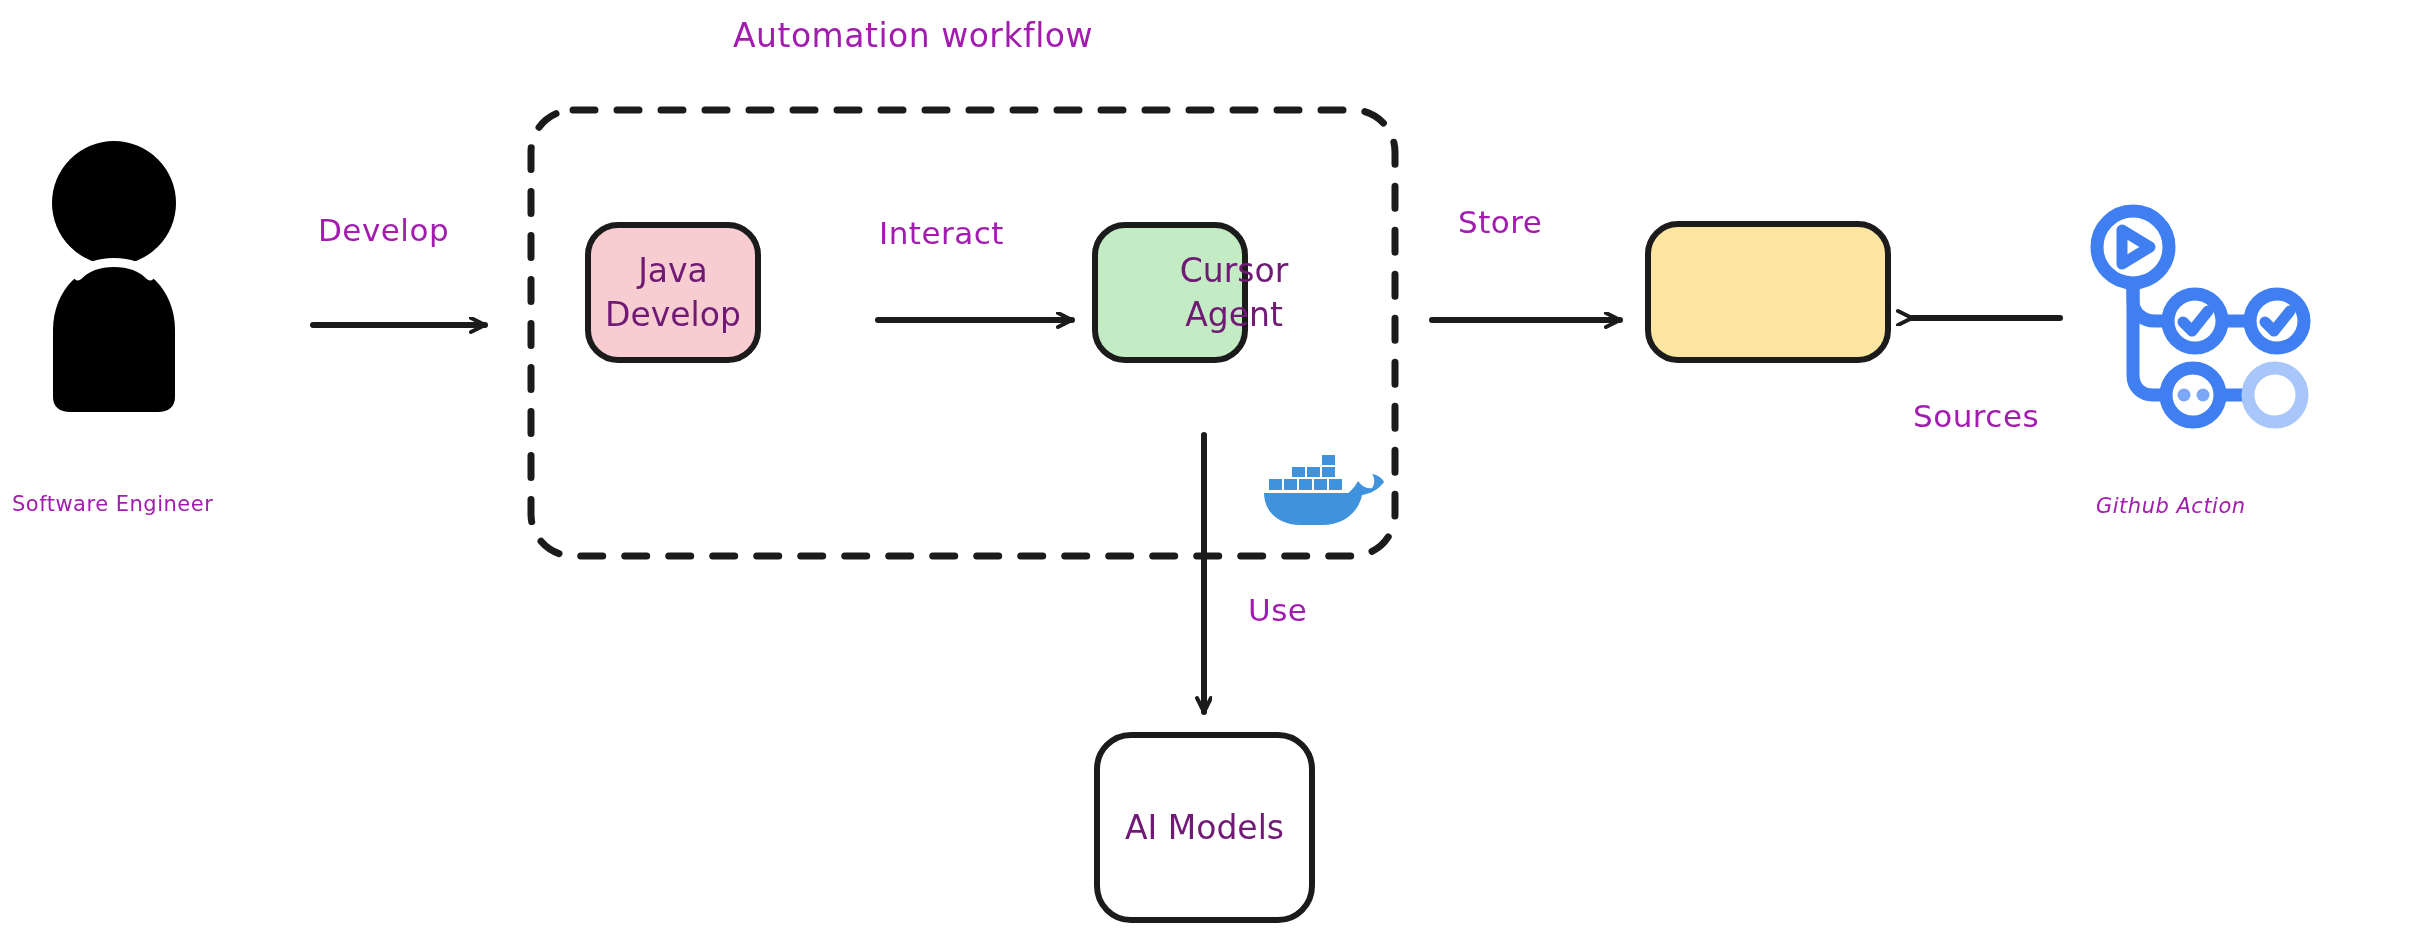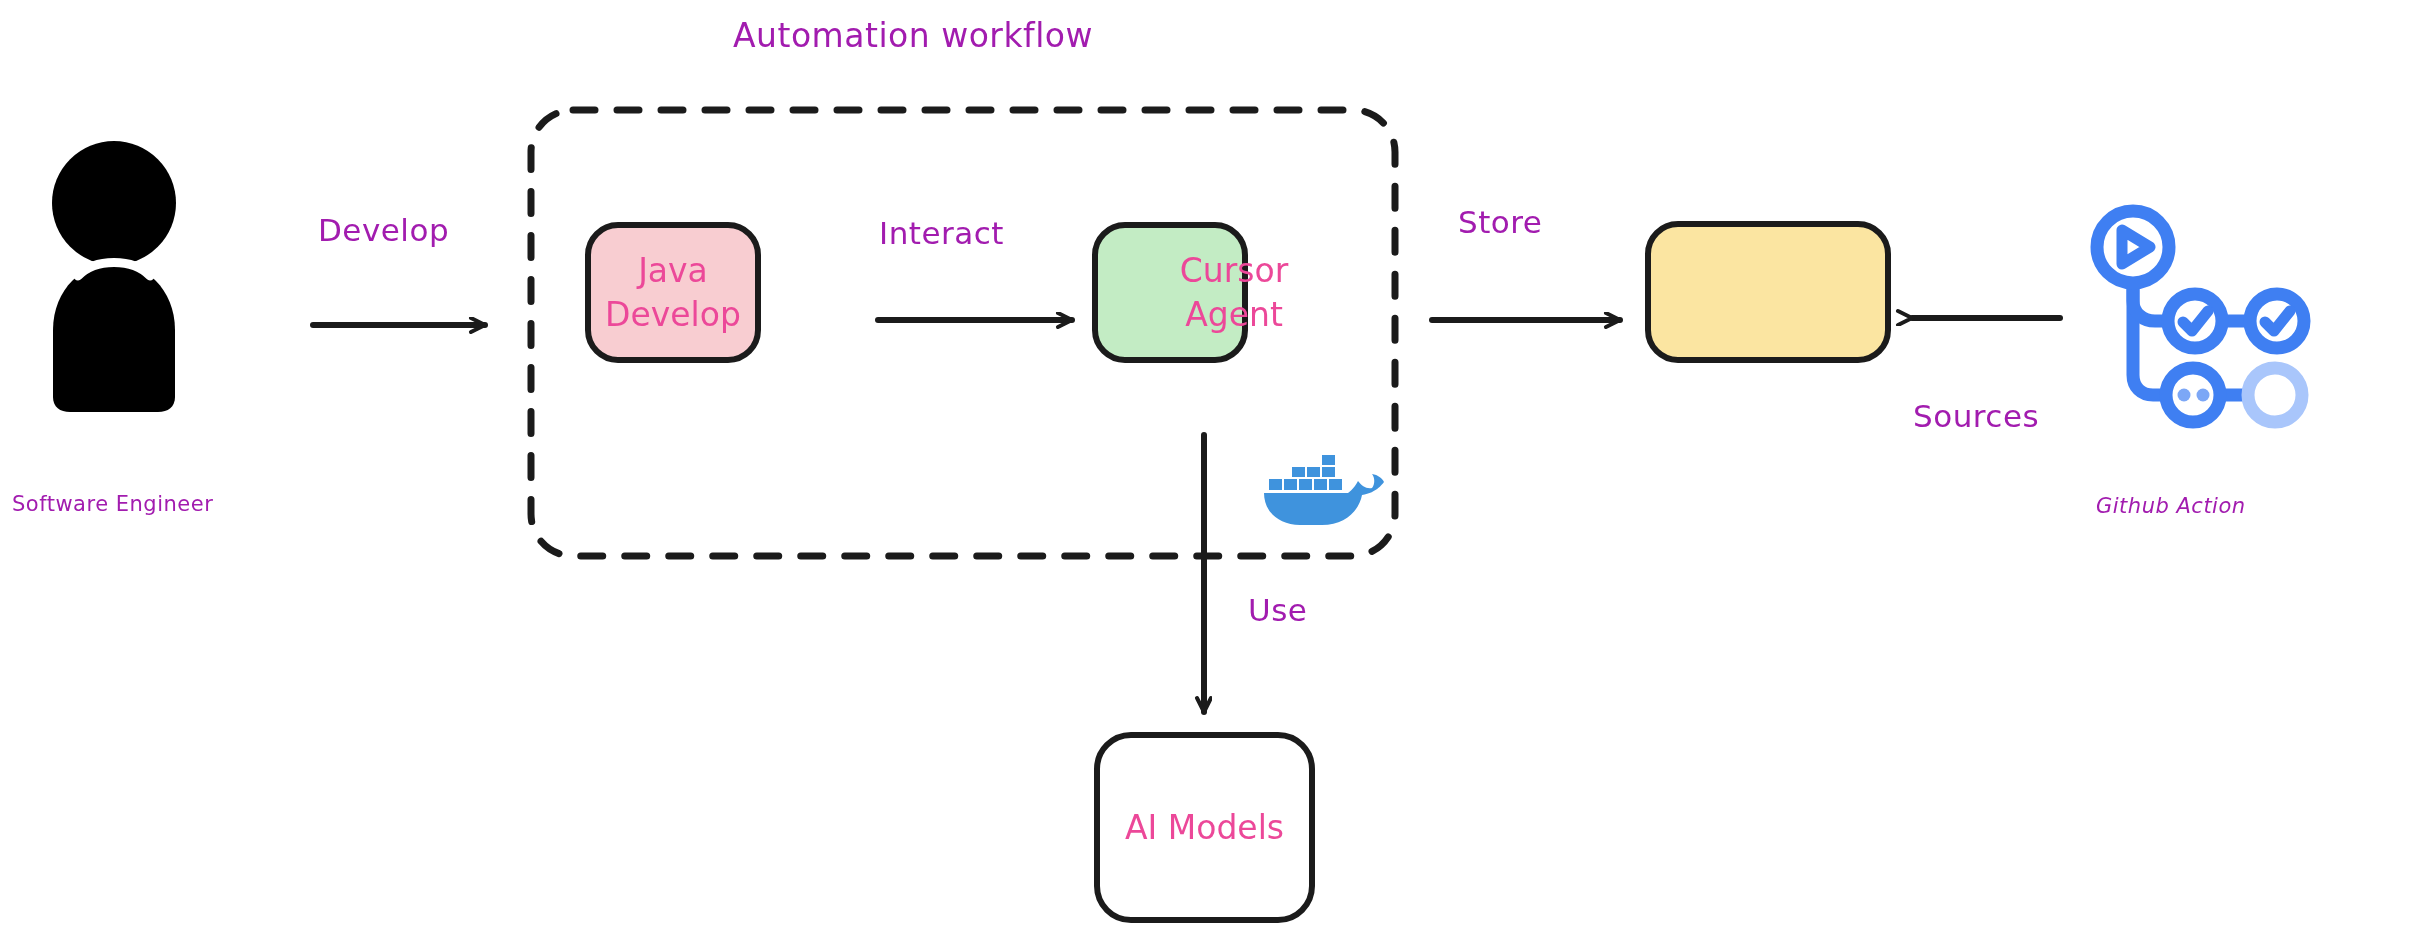--- a/index.html
+++ b/index.html
@@ -41,21 +41,21 @@
   .group-title {
     font-size: 33px;
   }
   .node-text {
     position: absolute;
     display: flex;
     flex-direction: column;
     align-items: center;
     justify-content: center;
     font-family: "DejaVu Sans", sans-serif;
-    color: #ec4899;
+    color: #701a75;
     font-size: 33px;
     line-height: 1.32;
     text-align: center;
     pointer-events: none;
   }
 </style>
 </head>
 <body>
 
 <div id="canvas">

